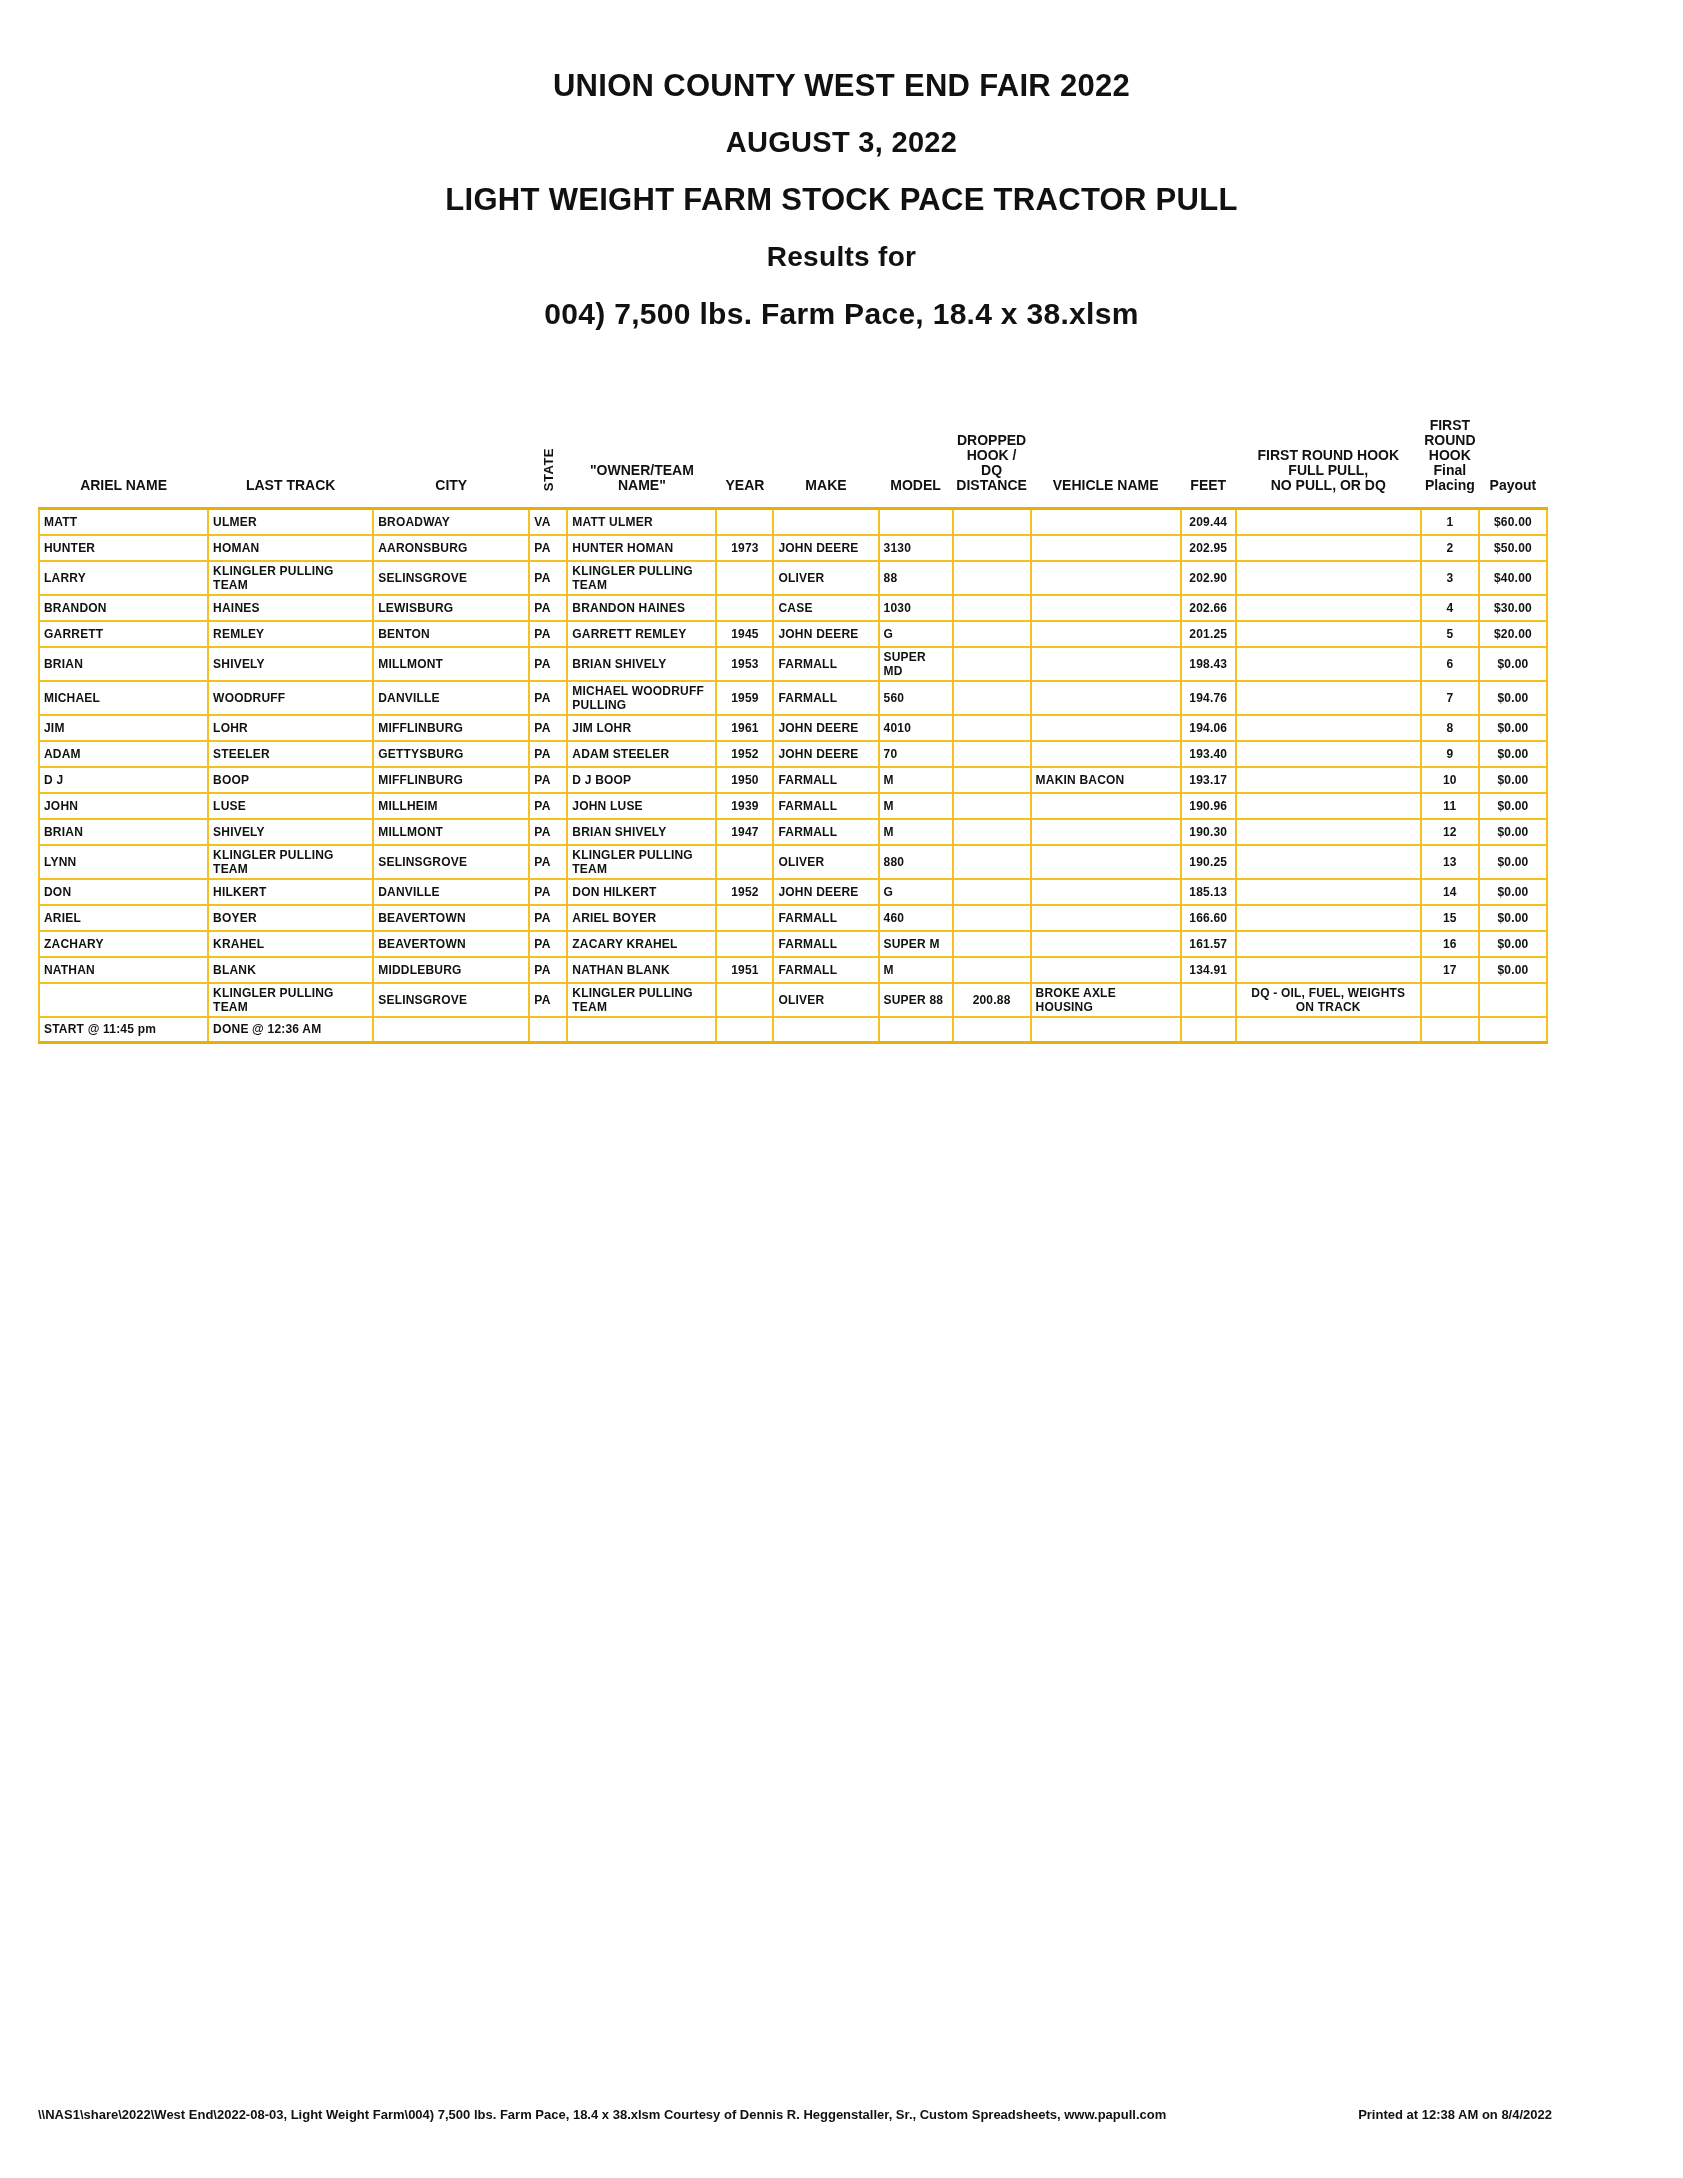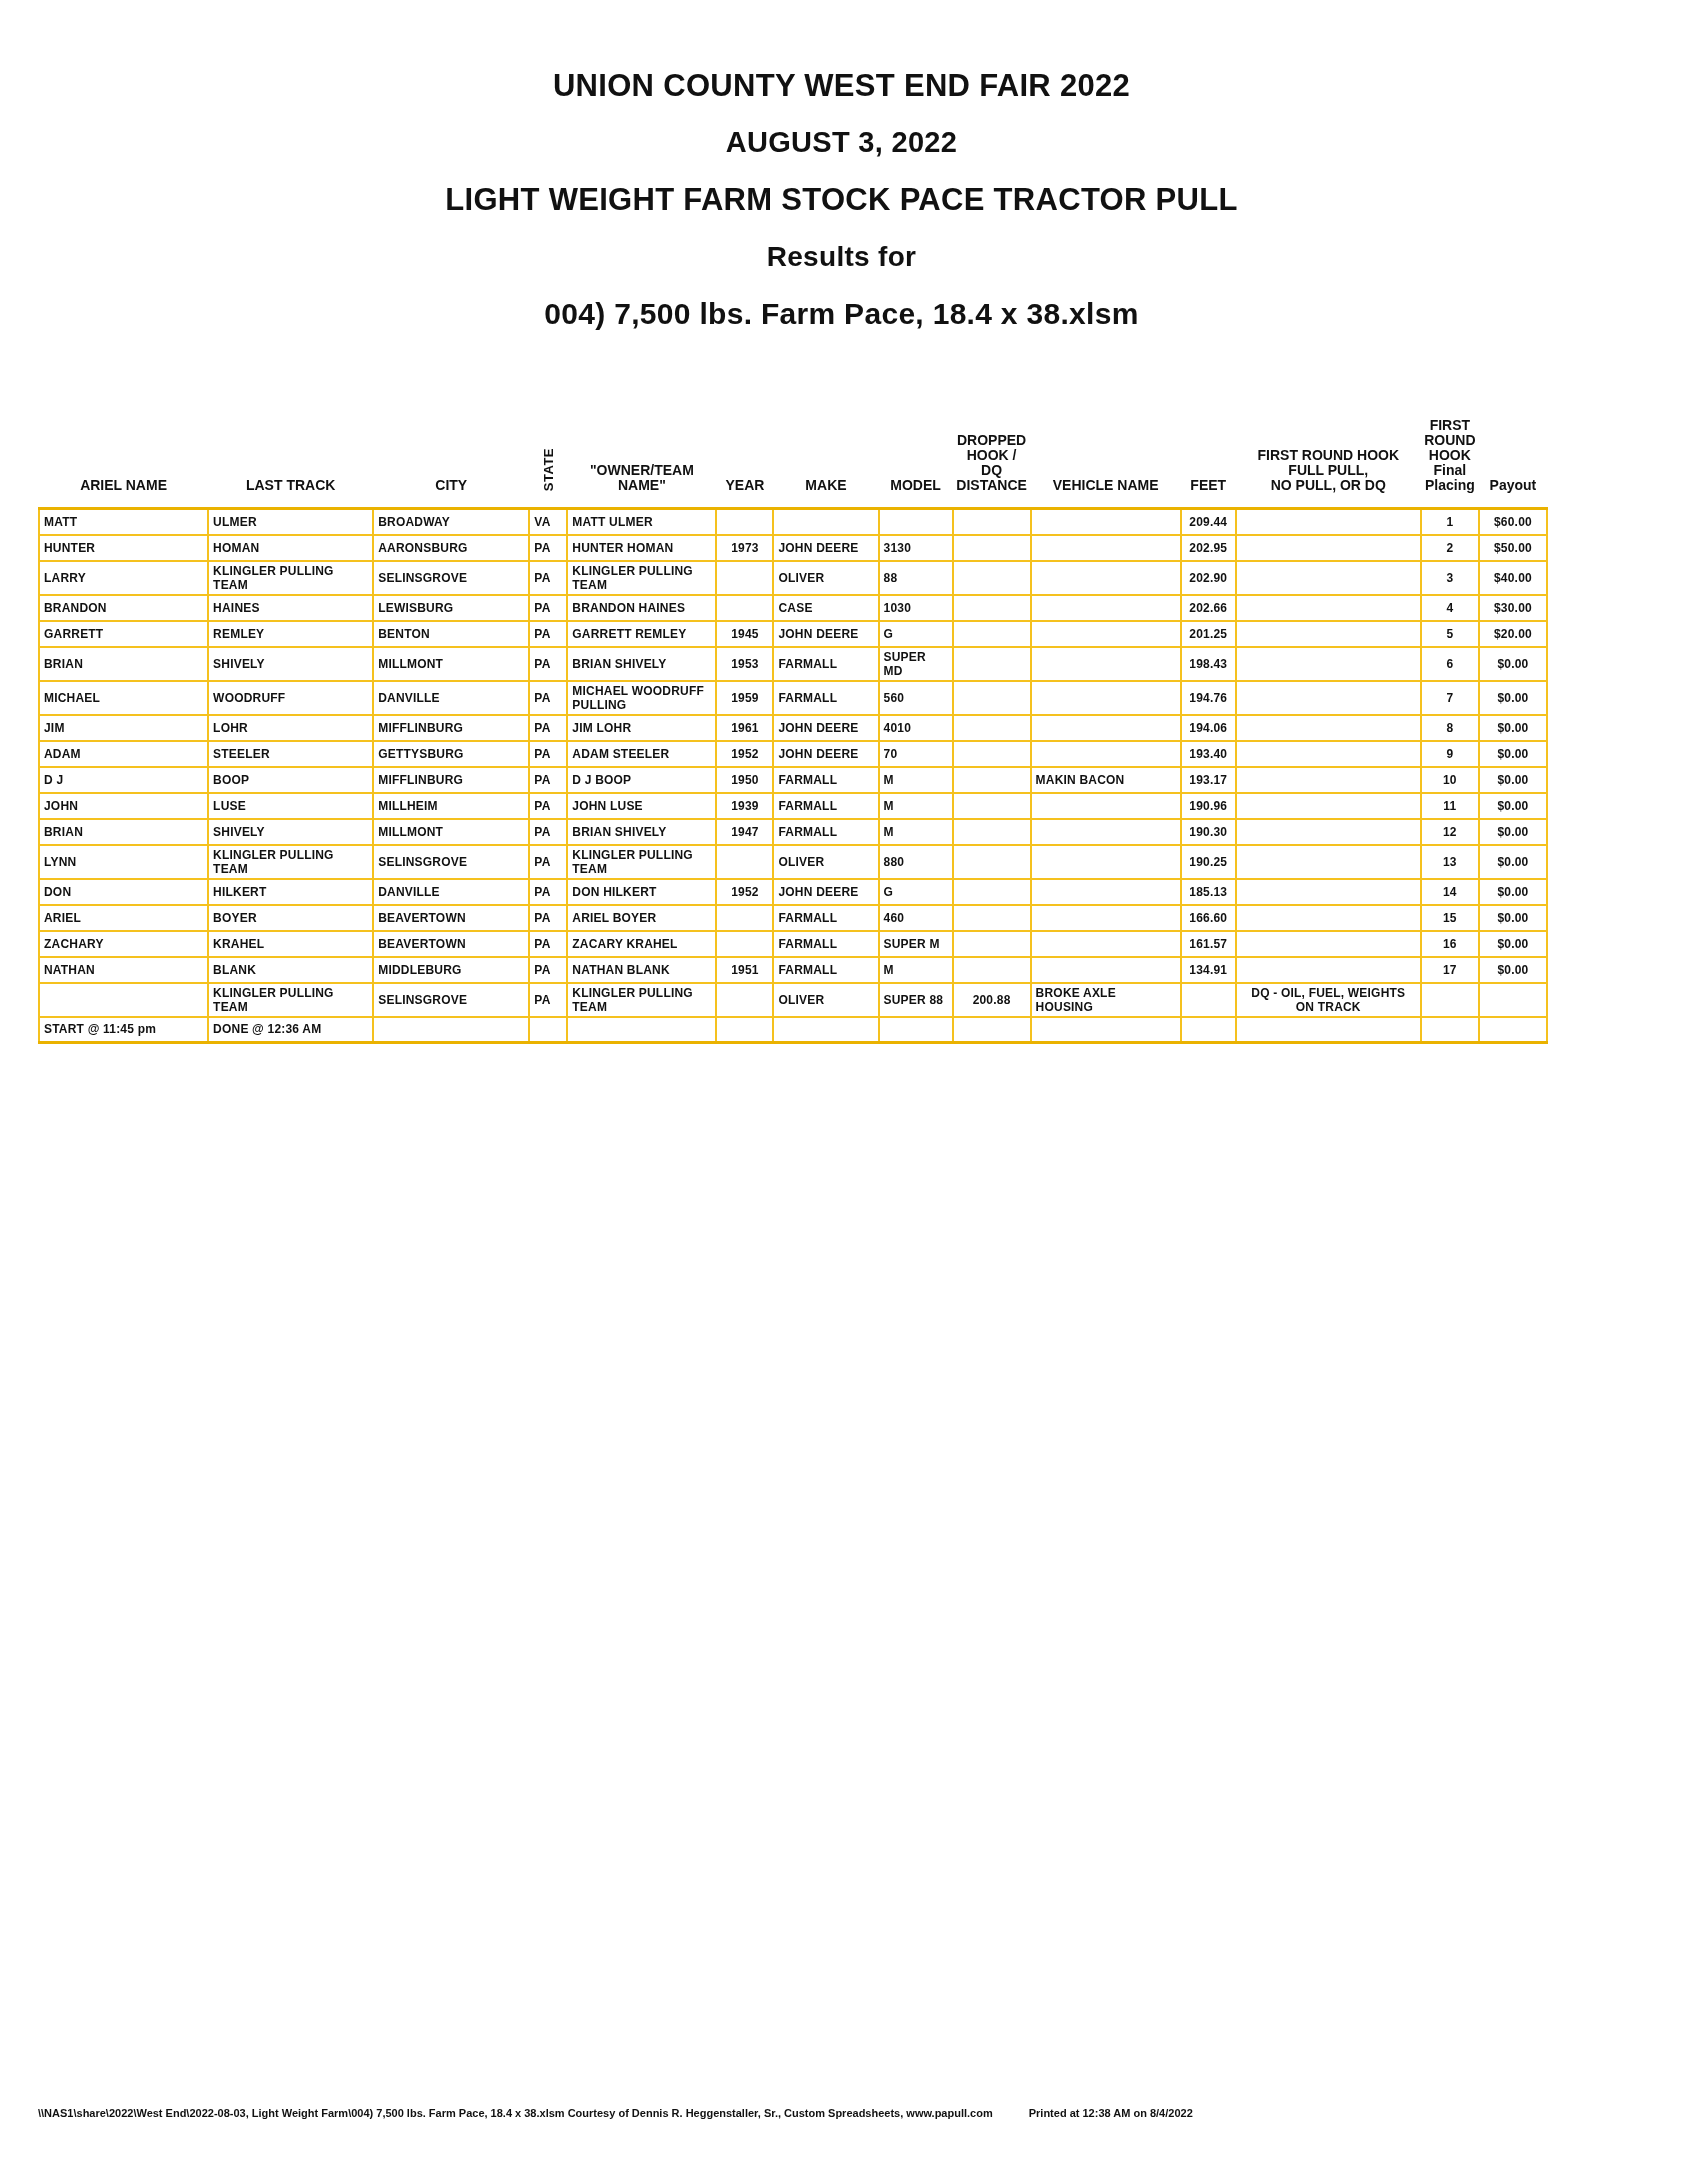--- a/index.html
+++ b/index.html
@@ -65,23 +65,23 @@
   tbody tr:last-child td{border-bottom:3px solid var(--gold-dark);}
   tbody td:first-child{border-left:3px solid var(--gold-dark);margin-left:43px;}
   tbody td:last-child{border-right:3px solid var(--gold-dark);}
   
   td.c-first_name,td.c-last_name,td.c-city,td.c-owner,
   td.c-make,td.c-model,td.c-vehicle{text-align:left;}
   td.c-state{text-align:left;}
   td.c-year,td.c-dropped,td.c-feet,td.c-place,td.c-payout,td.c-hook{text-align:center;}
   
   .footer{
-    position:absolute;left:38px;right:155px;top:2107px;
-    display:flex;
-    font-size:11px;font-weight:bold;white-space:nowrap;
+    position:absolute;left:38px;right:131px;top:2107px;
+    display:flex;justify-content:space-between;
+    font-size:13px;font-weight:bold;white-space:nowrap;
   }
   .footer .right{margin-left:36px;}
 </style>
 </head>
 <body>
 
 <div class="title-block">
   <div class="tl tl-1">UNION COUNTY WEST END FAIR 2022</div>
   <div class="tl tl-2">AUGUST 3, 2022</div>
   <div class="tl tl-3">LIGHT WEIGHT FARM STOCK PACE TRACTOR PULL</div>

